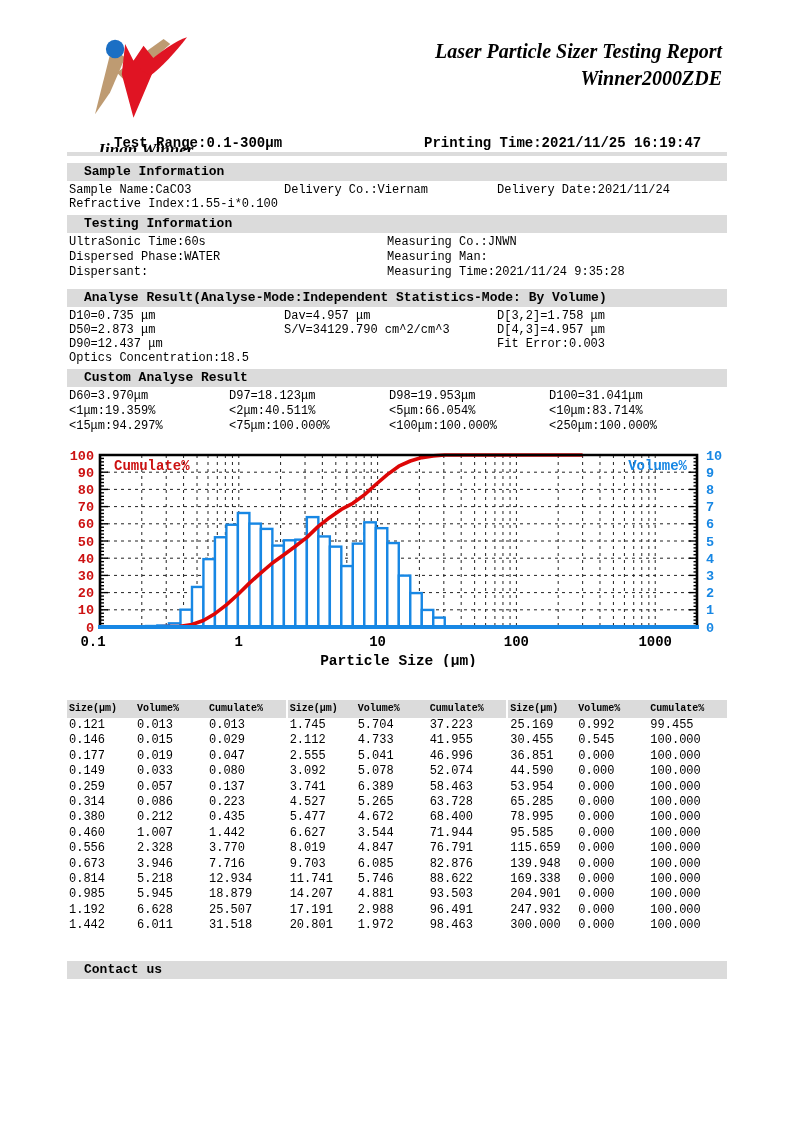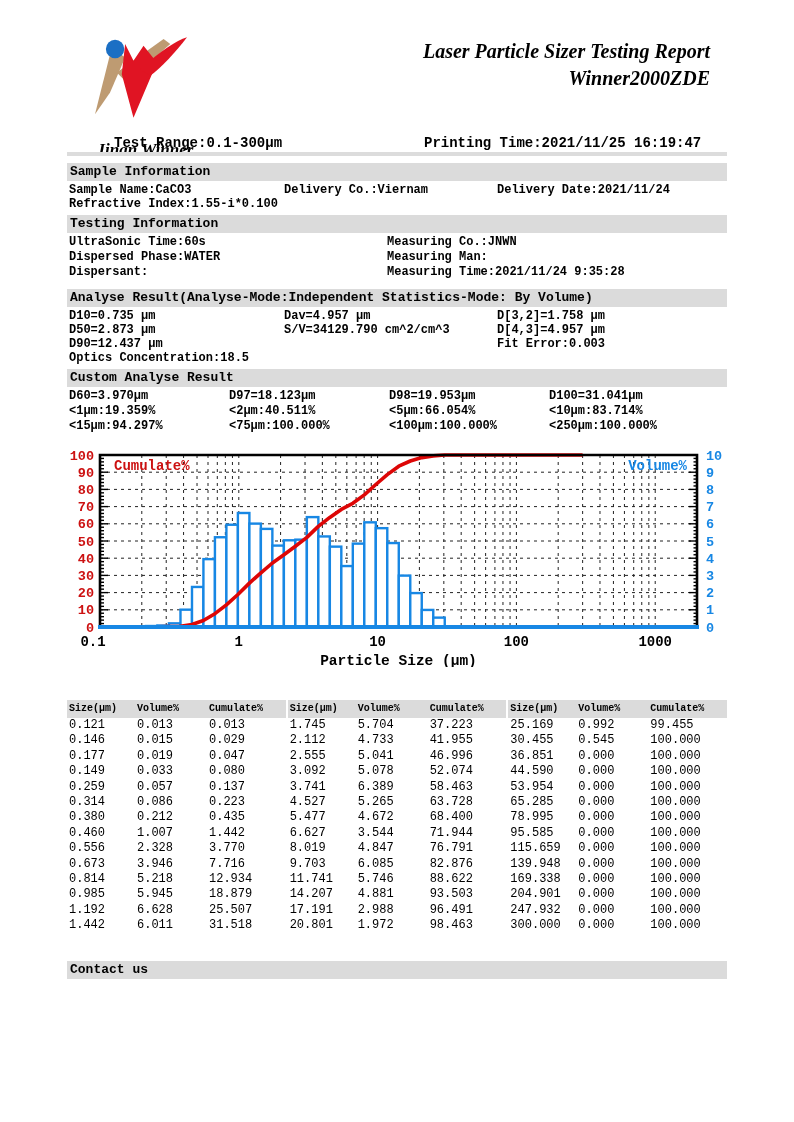--- a/index.html
+++ b/index.html
@@ -10,37 +10,37 @@
     overflow:hidden;
   }
   
   .logo-svg { position:absolute; left:80px; top:34px; width:112px; height:92px; }
   .logo-name {
     position:absolute; left:60px; top:120px; width:170px; text-align:center;
     font-family:"Liberation Serif","DejaVu Serif",serif; font-style:italic;
     font-weight:bold; font-size:17px;margin-top:20px;
   }
   .titles {
-    position:absolute; right:84px; top:38px; text-align:right;
+    position:absolute; right:72px; top:38px; text-align:right;
     font-family:"Liberation Serif","DejaVu Serif",serif; font-style:italic;
     font-weight:bold; font-size:20px; line-height:27px;
   }
   .subline { position:absolute; top:135px; left:0; width:100%; height:16px;
     font-weight:bold; font-size:14px; }
   .subline .tr { position:absolute; left:114px; }
   .subline .pt { position:absolute; left:384px;padding-left:40px; }
   .rule { position:absolute; top:152px; left:67px; width:660px; height:4px; background:#dcdcdc; }
 
   
   .content { position:absolute; top:163px; left:67px; width:660px; }
   .sec {
     height:18px; background:#dbdbdb; font-weight:bold; font-size:13px;
-    line-height:18px; padding-left:3px;
+    line-height:18px; padding-left:17px;
   }
-  .rows { padding:2px 0 0 2px;font-weight:bold; }
+  .rows { padding:2px 0 0 2px; }
   .frow { display:flex; }
   .r14 { line-height:14px; font-size:12px; }
   .r15 { line-height:15px; font-size:12px; }
   .c215 { width:215px; } .c213 { width:213px; }
   .c318 { width:318px; }
   .c160 { width:160px; }
   .mt4 { margin-top:4px; } .mt9 { margin-top:9px; }
 
   
   .chart-wrap { margin:15px 0 0 -7px; }

